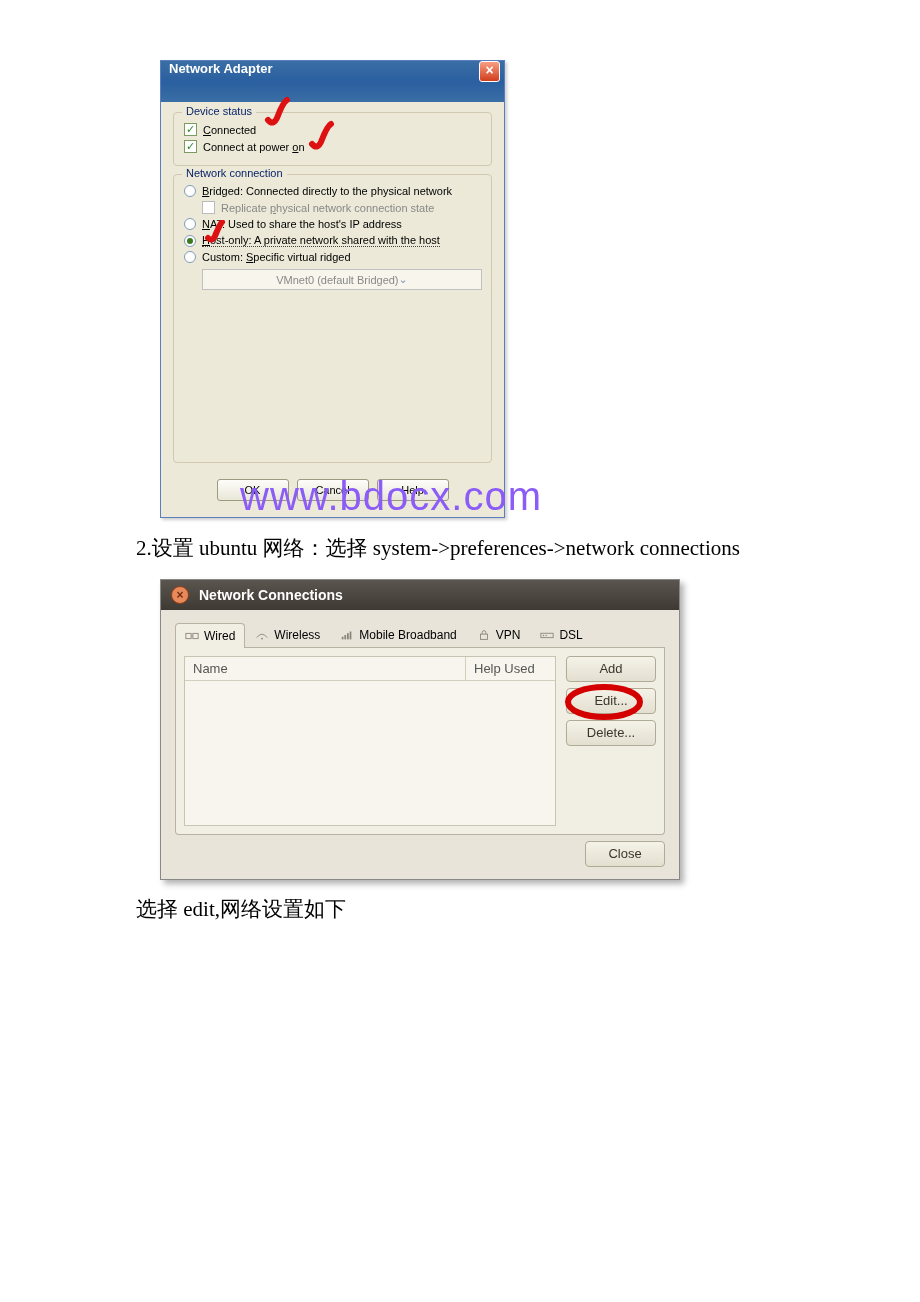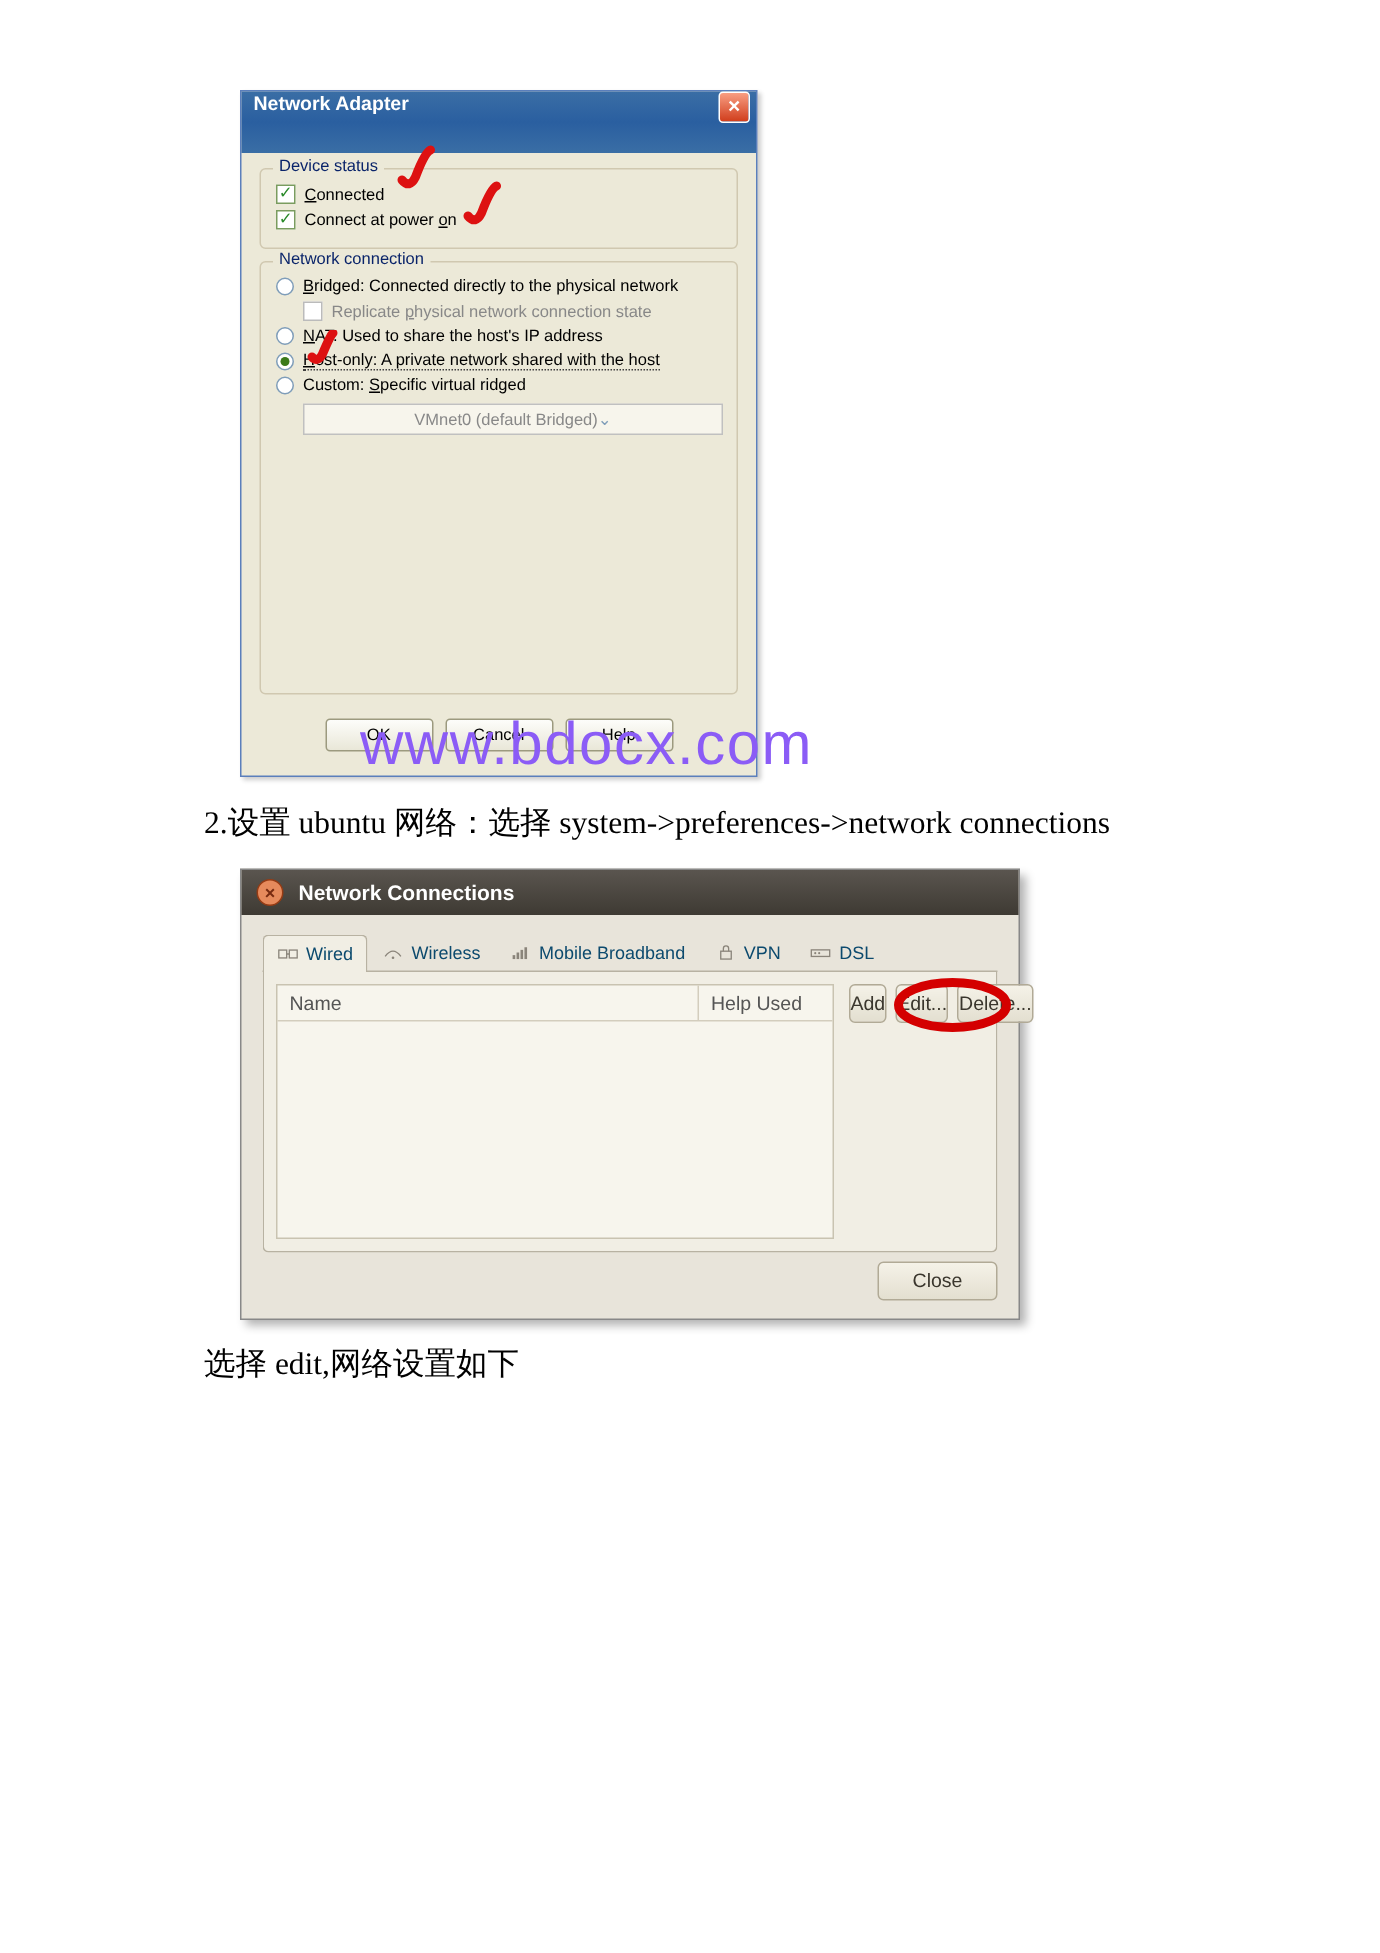--- a/index.html
+++ b/index.html
@@ -127,21 +127,21 @@
     background:#e68a5c;border:1px solid #943b14;
     display:flex;align-items:center;justify-content:center;
     color:#772a10;font-size:12px;font-weight:bold;line-height:1;
   }
   .gn-title-text { color:#fff;font-weight:bold;font-size:14px; }
   .gn-body { padding:12px 14px 12px 14px; }
   .gn-tabs { display:flex; gap:0; border-bottom:1px solid #b8b2a2; font-size:12px;}
   .gn-tab {
     padding:5px 9px; display:flex;align-items:center;gap:5px;
     border:1px solid transparent; border-bottom:none;
-    color:#0c4a6e;
+    color:#000000;
   }
   .gn-tab.active {
     background:#f1eee4; border-color:#b8b2a2; border-radius:4px 4px 0 0;
     position:relative; top:1px;
   }
   .tabicon { width:14px;height:12px;display:inline-block; }
   .gn-panel {
     background:#f1eee4; border:1px solid #b8b2a2; border-top:none;
     border-radius:0 0 4px 4px; padding:8px;
     display:flex; gap:10px;
@@ -149,21 +149,21 @@
   .gn-list {
     flex:1; background:#f7f5ed; border:1px solid #c9c3b1;
     min-height:170px; font-size:13px;
   }
   .gn-head { display:flex; border-bottom:1px solid #d3cdbd;gap:39px; }
   .gn-head > div { padding:4px 8px; color:#555; }
   .gn-col1 { flex:1; }
   .gn-col2 { width:90px; border-left:1px solid #d3cdbd; }
   .gn-rowd { display:flex; }
   .gn-rowd > div { padding:4px 8px; color:#5a564c; }
-  .gn-btncol { display:flex; gap:6px; width:90px; position:relative; }
+  .gn-btncol { display:flex; flex-direction:column; gap:6px; width:90px; position:relative; }
   .gn-btn {
     height:26px; background:linear-gradient(to bottom,#f5f2e8,#e3dfd0);
     border:1px solid #b1aa96; border-radius:4px;
     display:flex;align-items:center;justify-content:center;font-size:13px;
     color:#3a362d;
   }
   .gn-footer { display:flex; justify-content:flex-end; padding:6px 0 0 0; }
   .gn-footer .gn-btn { width:80px; }
 </style>
 </head>

